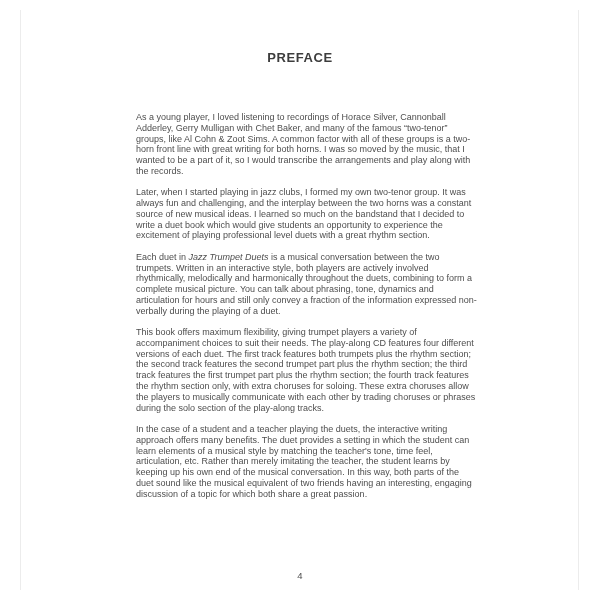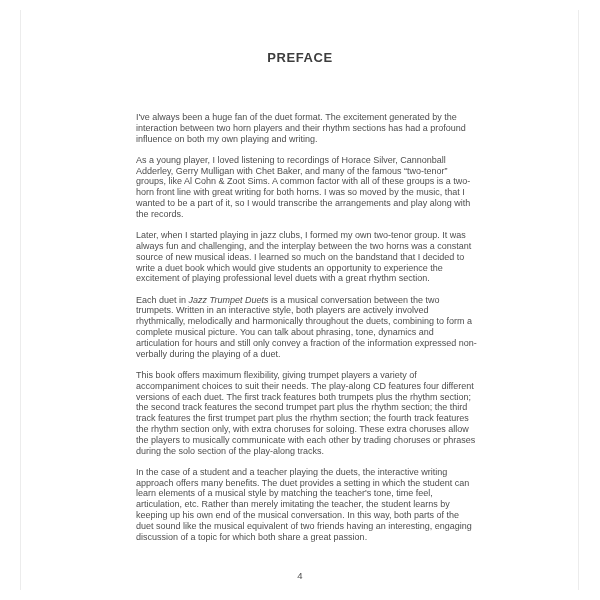--- a/index.html
+++ b/index.html
@@ -70,21 +70,20 @@
 </head>
 <body>
 
 <div class="page">
   <div class="edge left"></div>
   <div class="edge right"></div>
 
   <h1 class="title">PREFACE</h1>
 
   <div class="body">
-      <p class="para"><span>I've always been a huge fan of the duet format. The excitement generated by the interaction between two horn players and their rhythm sections has had a profound influence on both my own playing and writing.</span></p>
       <p class="para"><span>As a young player, I loved listening to recordings of Horace Silver, Cannonball Adderley, Gerry Mulligan with Chet Baker, and many of the famous “two-tenor” groups, like Al Cohn &amp; Zoot Sims. A common factor with all of these groups is a two-horn front line with great writing for both horns. I was so moved by the music, that I wanted to be a part of it, so I would transcribe the arrangements and play along with the records.</span></p>
       <p class="para"><span>Later, when I started playing in jazz clubs, I formed my own two-tenor group. It was always fun and challenging, and the interplay between the two horns was a constant source of new musical ideas. I learned so much on the bandstand that I decided to write a duet book which would give students an opportunity to experience the excitement of playing professional level duets with a great rhythm section.</span></p>
       <p class="para"><span>Each duet in </span><em>Jazz Trumpet Duets</em><span> is a musical conversation between the two trumpets. Written in an interactive style, both players are actively involved rhythmically, melodically and harmonically throughout the duets, combining to form a complete musical picture. You can talk about phrasing, tone, dynamics and articulation for hours and still only convey a fraction of the information expressed non-verbally during the playing of a duet.</span></p>
       <p class="para"><span>This book offers maximum flexibility, giving trumpet players a variety of accompaniment choices to suit their needs. The play-along CD features four different versions of each duet. The first track features both trumpets plus the rhythm section; the second track features the second trumpet part plus the rhythm section; the third track features the first trumpet part plus the rhythm section; the fourth track features the rhythm section only, with extra choruses for soloing. These extra choruses allow the players to musically communicate with each other by trading choruses or phrases during the solo section of the play-along tracks.</span></p>
       <p class="para"><span>In the case of a student and a teacher playing the duets, the interactive writing approach offers many benefits. The duet provides a setting in which the student can learn elements of a musical style by matching the teacher's tone, time feel, articulation, etc. Rather than merely imitating the teacher, the student learns by keeping up his own end of the musical conversation. In this way, both parts of the duet sound like the musical equivalent of two friends having an interesting, engaging discussion of a topic for which both share a great passion.</span></p>
     </div>
 
   <div class="page-number">4</div>
 </div>
 

